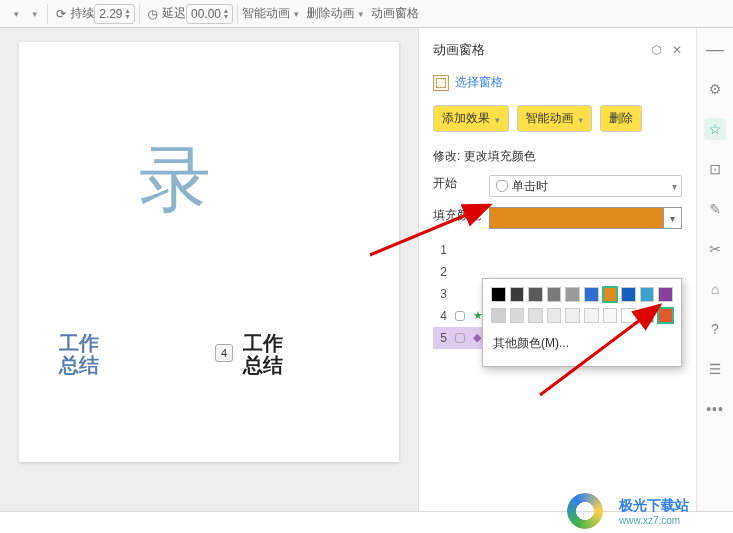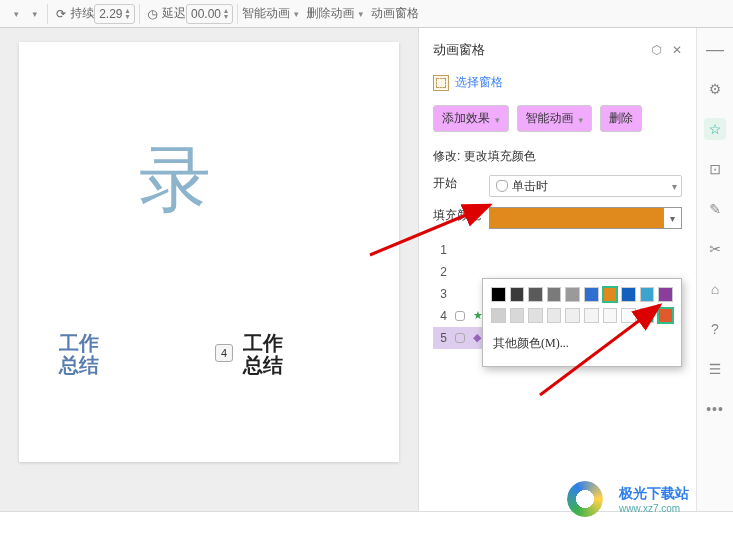--- a/index.html
+++ b/index.html
@@ -28,40 +28,40 @@
 .panel-header { display: flex; align-items: center; justify-content: space-between; height: 28px; }
 .panel-title { font-size: 13px; }
 .panel-ctrls { display: flex; gap: 10px; color: #888; }
 .panel-ctrls span { cursor: pointer; }
 
 .sel-pane { margin: 10px 0 14px; color: #3b82f6; display: flex; align-items: center; gap: 6px; }
 .sel-icon { width: 16px; height: 16px; border: 1px solid #c0a060; background: #fdf5e6; position: relative; }
 .sel-icon::after { content: ""; position: absolute; left: 2px; top: 2px; width: 8px; height: 8px; border: 1px dashed #c0a060; }
 
 .btn-row { display: flex; gap: 8px; margin-bottom: 16px; }
-.btn { border: 1px solid #ccc; border-radius: 3px; padding: 4px 8px; background: #f0abfc; display: flex; align-items: center; gap: 3px; cursor: pointer; font-size: 12px;}
+.btn { border: 1px solid #ccc; border-radius: 3px; padding: 4px 8px; background: #fde047; display: flex; align-items: center; gap: 3px; cursor: pointer; font-size: 12px;}
 .btn .chev::after { content: "▾"; font-size: 9px; color: #888; margin-left: 2px; }
 
 .section-title { margin-bottom: 10px; }
 .field-row { display: flex; align-items: flex-start; margin-bottom: 10px; }
 .field-label { width: 56px; font-size: 12px; }
 .field-select { flex: 1; height: 22px; border: 1px solid #ccc; border-radius: 2px; display: flex; align-items: center; padding: 0 6px; background: #fff; position: relative; }
 .field-select .sel-chev { position: absolute; right: 4px; font-size: 10px; color: #888; }
 .mouse-ico { width: 12px; height: 12px; border: 1px solid #aaa; border-radius: 4px 4px 6px 6px; margin-right: 4px; }
 
 .color-swatch { flex: 1; height: 22px; border: 1px solid #999; display: flex; align-items: center; cursor: pointer; }
 .color-fill { flex: 1; height: 100%; background: #e08a1e; }
 .color-arrow { width: 18px; border-left: 1px solid #999; display: flex; align-items: center; justify-content: center; font-size: 10px; color: #666; height: 100%; }
 
 
 .picker { position: absolute; top: 250px; right: 14px; width: 200px; background: #fff; border: 1px solid #bbb; box-shadow: 2px 3px 8px rgba(0,0,0,.25); padding: 8px; z-index: 20; }
 .picker-row { display: flex; gap: 4px; margin-bottom: 6px; }
 .pc { width: 15px; height: 15px; border: 1px solid #ccc; cursor: pointer; }
 .pc.sel { outline: 2px solid #3b8; outline-offset: -1px; }
-.more-col { padding: 6px 2px; color: #333; cursor: pointer; font-family: Liberation Serif, serif; }
+.more-col { padding: 6px 2px; color: #333; cursor: pointer; }
 
 
 .anim-list { margin-top: 4px; }
 .anim-item { height: 22px; border-bottom: 1px dotted transparent; display: flex; align-items: center; gap: 8px; padding: 0 2px; }
 .anim-item .idx { width: 12px; text-align: right; color: #555; }
 .anim-item .m-ico { width: 10px; height: 10px; border: 1px solid #aaa; border-radius: 3px; }
 .anim-item.active { background: #dce; }
 .anim-item .star { color: #3a5; font-size: 11px; }
 .anim-item .diamond { color: #96b; font-size: 11px; }
 .anim-item .dd-arr { margin-left: auto; font-size: 10px; color: #666; border-left:1px solid #ccc; padding-left:4px;}
@@ -75,21 +75,21 @@
 .rail-item { width: 22px; height: 22px; display: flex; align-items: center; justify-content: center; color: #888; font-size: 14px; cursor: pointer; border-radius: 4px; }
 .rail-item.active { background: #e5f5ed; color: #2a9; }
 .rail .dots { letter-spacing: 1px; font-size:14px;}
 .rail .minus { font-size: 18px; }
 
 
 .arrow { position: absolute; z-index: 30; }
 .arrow svg { overflow: visible; }
 
 
-.logo { position: absolute; right: 44px; bottom: 16px; display: flex; align-items: center; gap: 16px; }
+.logo { position: absolute; right: 44px; bottom: 4px; display: flex; align-items: center; gap: 16px; }
 .logo-swirl { width: 36px; height: 36px; border-radius: 50%; background: conic-gradient(from 90deg,#ffd24a,#3fb24d,#2f80ed,#ffd24a); mask: radial-gradient(circle, transparent 35%, #000 36%); -webkit-mask: radial-gradient(circle, transparent 35%, #000 36%); }
 .logo-text .l1 { font-size: 14px; color: #2f80ed; font-weight: bold; }
 .logo-text .l2 { font-size: 10px; color: #5aa; }
 
 
 .bottom-edge { position: absolute; left:0; right:0; bottom:21px; height:1px; background:#dcdcdc; }
 </style>
 </head>
 <body>
 

